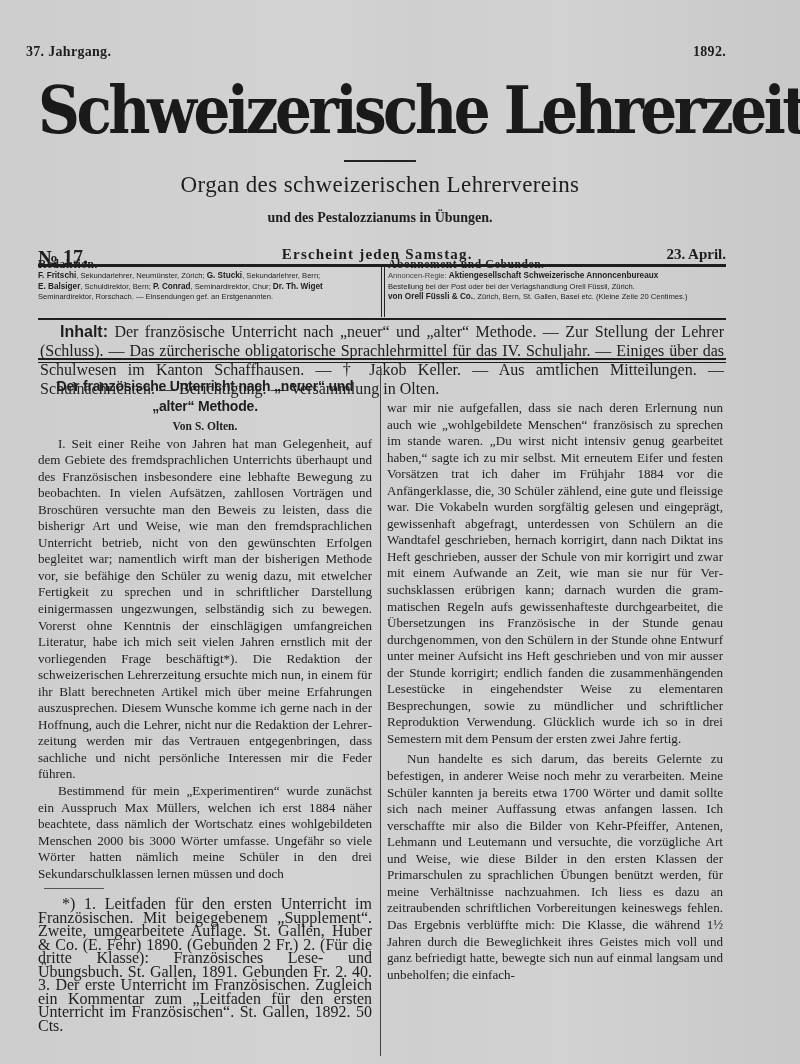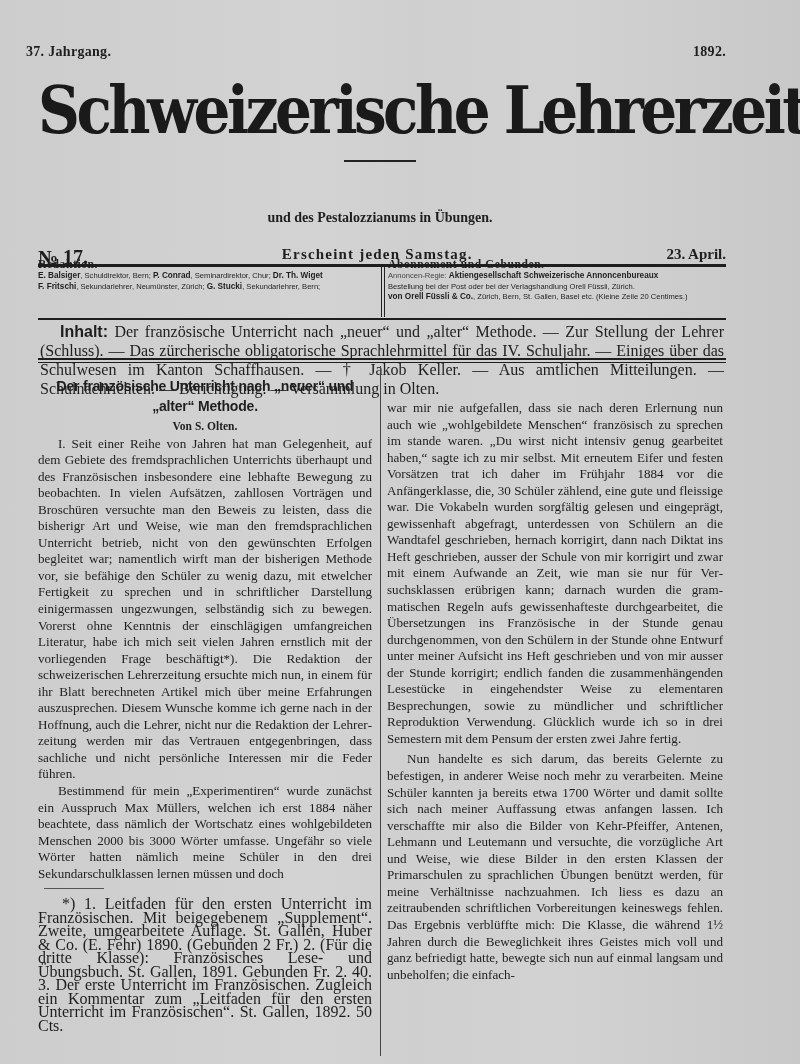--- a/index.html
+++ b/index.html
@@ -50,38 +50,40 @@
 <div class="page">
 
   <div class="abs topline">
     <span>37. Jahrgang.</span>
     <span>1892.</span>
   </div>
 
   <div class="abs masthead">Schweizerische Lehrerzeitung.</div>
   <div class="abs rule-short"></div>
 
+  <div class="abs organ">Organ des schweizerischen Lehrervereins</div>
   <div class="abs subtitle">und des Pestalozzianums in Übungen.</div>
 
   <div class="abs issue-row">
     <span class="num">№ 17.</span>
     <span class="appear">Erscheint jeden Samstag.</span>
     <span>23. April.</span>
   </div>
 
   <div class="abs hrule" style="top:264px;height:3px;"></div>
 
   <div class="abs box" style="left:38px;width:338px;">
     <div class="head">Redaktion.</div>
     <div>
+      <b>F. Fritschi</b><span>, Sekundarlehrer, Neumünster, Zürich; </span><b>G. Stucki</b><span>, Sekundarlehrer, Bern;</span>
+    </div>
+    <div>
       <b>E. Balsiger</b><span>, Schuldirektor, Bern; </span><b>P. Conrad</b><span>, Seminardirektor, Chur; </span><b>Dr. Th. Wiget</b>
     </div>
-    <div>
-      <b>F. Fritschi</b><span>, Sekundarlehrer, Neumünster, Zürich; </span><b>G. Stucki</b><span>, Sekundarlehrer, Bern;</span>
-    </div>
+    <div>Seminardirektor, Rorschach. — Einsendungen gef. an Erstgenannten.</div>
   </div>
 
   <div class="abs vrule" style="left:381px;top:267px;height:50px;"></div>
   <div class="abs vrule" style="left:384px;top:267px;height:50px;"></div>
 
   <div class="abs box" style="left:388px;width:338px;">
     <div class="head">Abonnement und Gebunden.</div>
     <div><span class="light">Annoncen-Regie: </span><b>Aktiengesellschaft Schweizerische Annoncenbureaux</b></div>
     <div>Bestellung bei der Post oder bei der Verlagshandlung Orell Füssli, Zürich.</div>
     <div><b>von Orell Füssli &amp; Co.</b><span>, Zürich, Bern, St. Gallen, Basel etc. (Kleine Zeile 20 Centimes.)</span></div>

